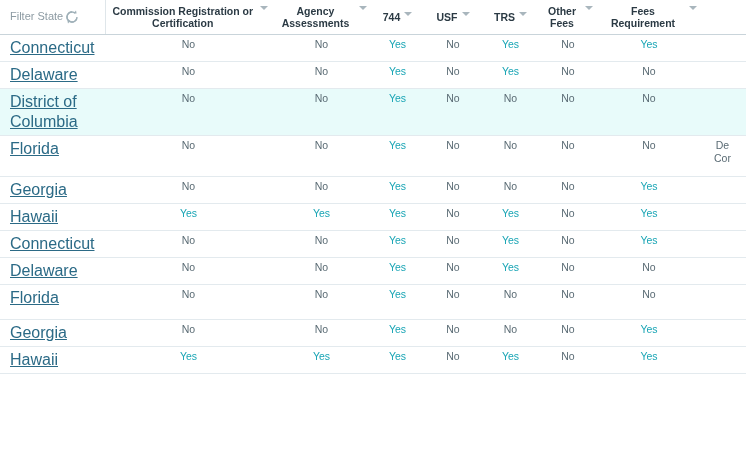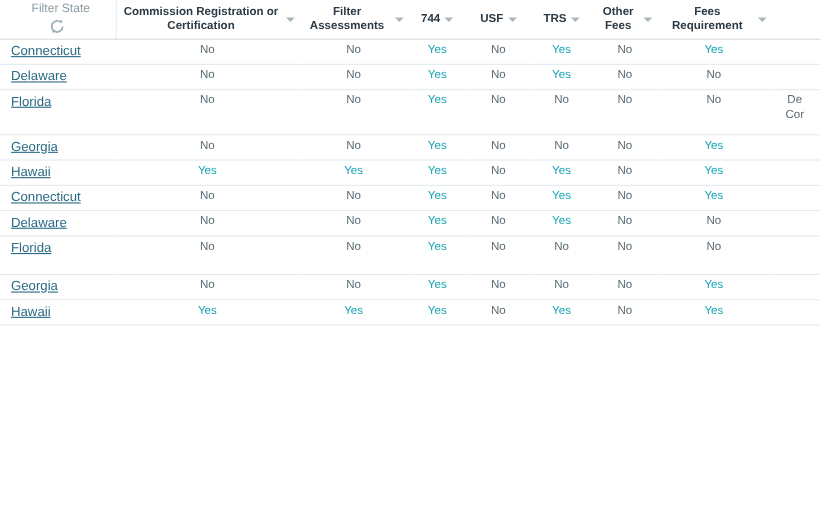--- a/index.html
+++ b/index.html
@@ -41,41 +41,39 @@
     text-align: left;
     font-weight: normal;
     color: #7d8c95;
     font-size: 11px;
     border-right: 1px solid #dfe6ea;
     padding-left: 10px;
   }
   .filter-cell-inner {
     display: flex;
     align-items: center;
-    justify-content: space-between;
-    flex-direction: column;
   }
   .filter-label {
     color: #8d9ba3;
     font-size: 11px;
     font-weight: normal;
   }
   .refresh-btn {
     width: 18px; height: 18px;
     display: inline-flex;
     align-items: center;
     justify-content: center;
     margin-right: 6px;
     cursor: pointer;
   }
   .refresh-btn svg { display: block; }
 
   .hdr-wrap {
     display: flex;
-    align-items: center;
+    align-items: flex-start;
     justify-content: center;
     gap: 4px;
   }
   .hdr-text { display: inline-block; }
   .caret {
     width: 0; height: 0;
     border-left: 4px solid transparent;
     border-right: 4px solid transparent;
     border-top: 4px solid #a9b6bd;
     flex: 0 0 auto;
@@ -94,21 +92,21 @@
     vertical-align: top;
     line-height: 1.25;
   }
   tbody td.statecell {
     text-align: left;
     padding-left: 10px;
   }
   tbody td.statecell a {
     color: #2b6a86;
     text-decoration: underline;
-    font-size: 12px;
+    font-size: 16px;
     cursor: pointer;
   }
   tbody tr.highlight td { background: #e8fbfa; }
   tbody tr.tall { height: 41px; }
   tbody tr.tall2 { height: 35px; }
   .yes { color: #19a5b5; }
   .no  { color: #5a6b74; margin-top: 21px; }
   .overflow-note {
     text-align: center;
     color: #5a6b74;
@@ -153,21 +151,21 @@
 
         <th>
           <div class="hdr-wrap">
             <span class="hdr-text">Commission Registration or Certification</span>
             <span class="caret"></span>
           </div>
         </th>
 
         <th>
           <div class="hdr-wrap">
-            <span class="hdr-text">Filter Assessments</span>
+            <span class="hdr-text">Agency Assessments</span>
             <span class="caret"></span>
           </div>
         </th>
 
         <th>
           <div class="hdr-wrap">
             <span class="hdr-text">744</span>
             <span class="caret"></span>
           </div>
         </th>
@@ -219,20 +217,31 @@
           <td class="statecell"><a>Delaware</a></td>
           <td><span class="no">No</span></td>
           <td><span class="no">No</span></td>
           <td><span class="yes">Yes</span></td>
           <td><span class="no">No</span></td>
           <td><span class="yes">Yes</span></td>
           <td><span class="no">No</span></td>
           <td><span class="no">No</span></td>
           <td class="overflow-note"></td>
         </tr>
+        <tr class="highlight">
+          <td class="statecell"><a>District of Columbia</a></td>
+          <td><span class="no">No</span></td>
+          <td><span class="no">No</span></td>
+          <td><span class="yes">Yes</span></td>
+          <td><span class="no">No</span></td>
+          <td><span class="no">No</span></td>
+          <td><span class="no">No</span></td>
+          <td><span class="no">No</span></td>
+          <td class="overflow-note"></td>
+        </tr>
         <tr class="tall">
           <td class="statecell"><a>Florida</a></td>
           <td><span class="no">No</span></td>
           <td><span class="no">No</span></td>
           <td><span class="yes">Yes</span></td>
           <td><span class="no">No</span></td>
           <td><span class="no">No</span></td>
           <td><span class="no">No</span></td>
           <td><span class="no">No</span></td>
           <td class="overflow-note">

